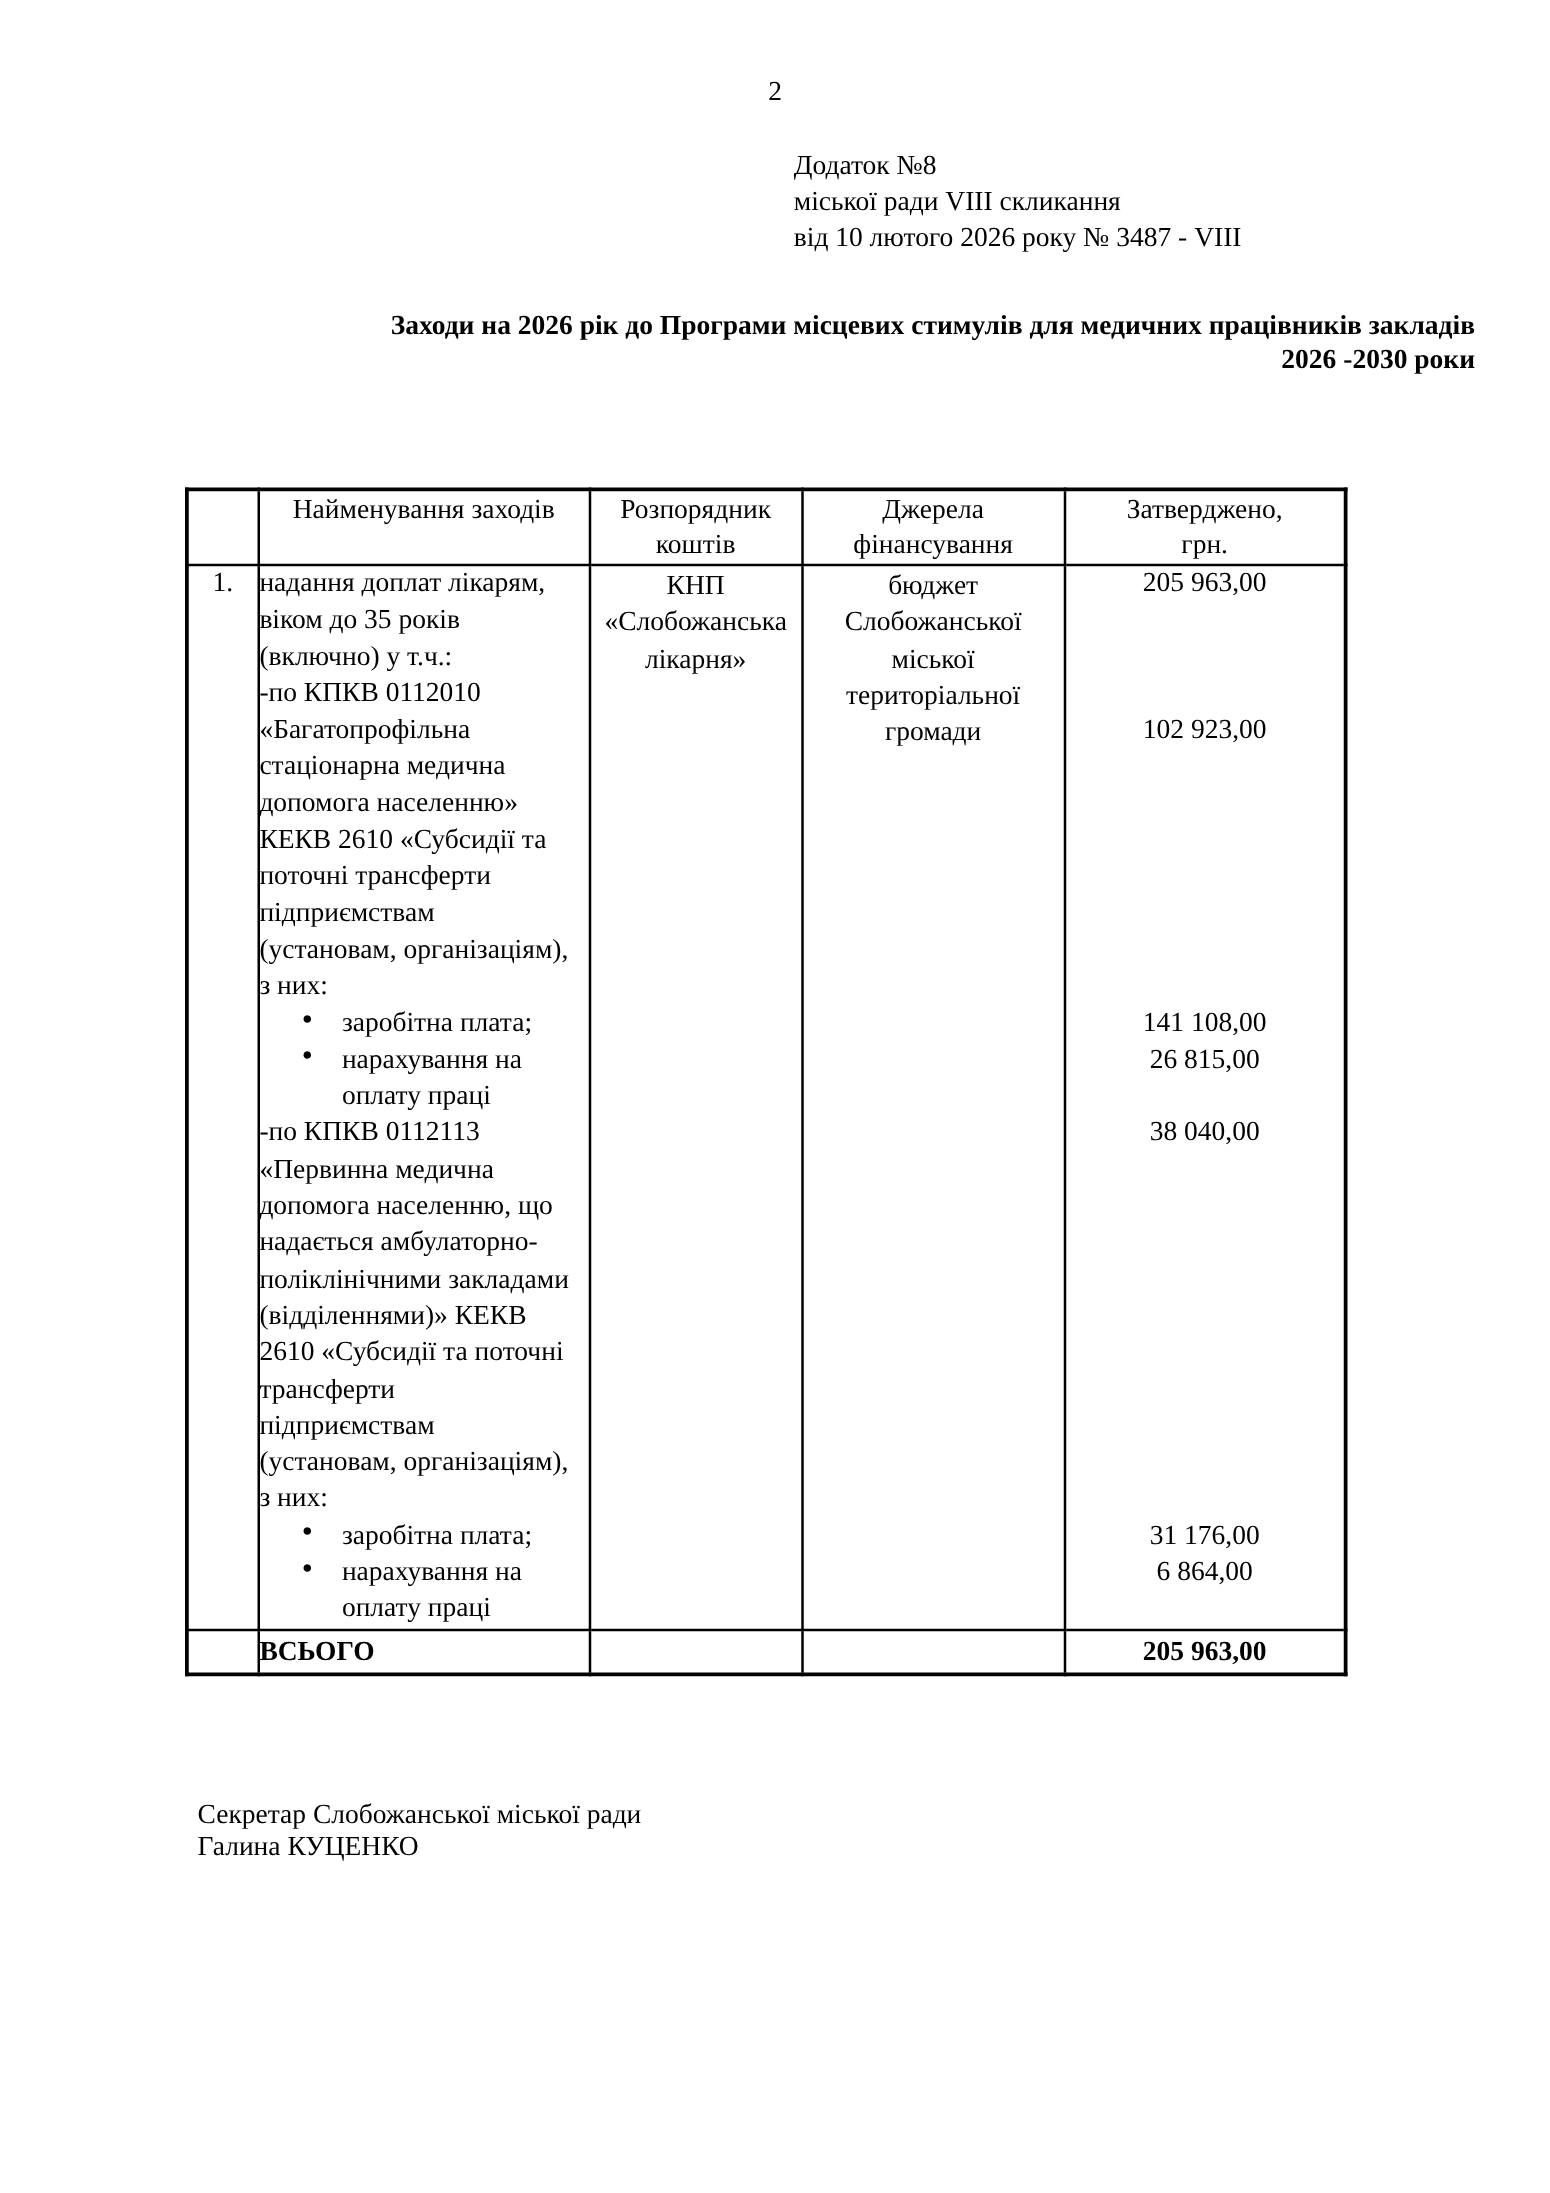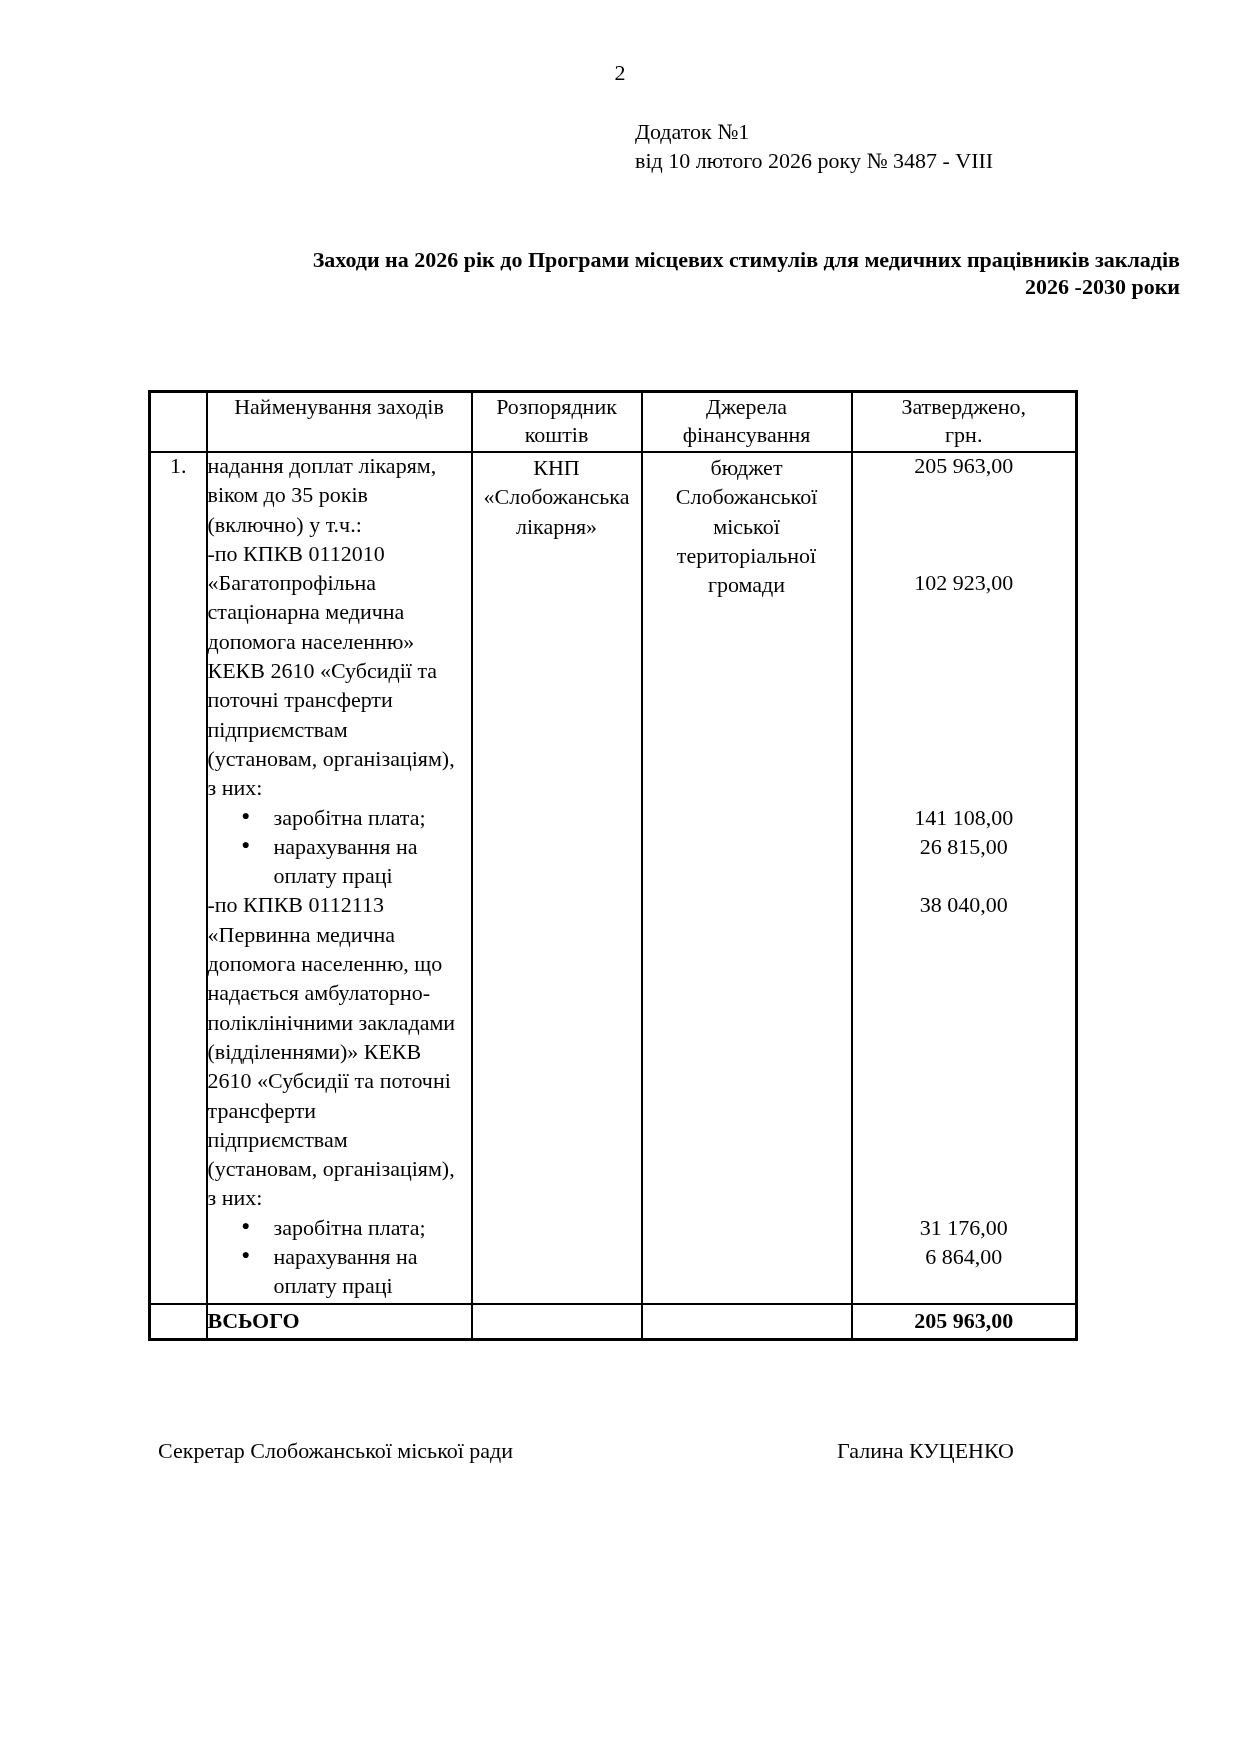--- a/index.html
+++ b/index.html
@@ -54,32 +54,33 @@
   .tline.bullet::before {
     content:"\25CF"; position:absolute; left:34px; top:3px; font-size:14px;
   }
   .tline.cont { padding-left:66px; }
   .tline.amount { text-align:center; white-space:nowrap; }
   tr.total-row td { font-weight:bold; height:33px; vertical-align:middle; }
   tr.total-row td.name-cell { padding-top:0; }
   tr.total-row td.amt-cell { text-align:center; padding-top:0; }
   .footer-line {
     position:absolute; top:1438px; left:158px; width:856px;
-    display:flex; justify-content:space-between;
+    display:flex; justify-content:space-between;flex-direction:column;
   }
 </style>
 </head>
 <body>
 
 <div class="page">
 
   <div class="page-number">2</div>
 
   <div class="annex-block">
-    <div>Додаток №1</div>
+    <div>Додаток №8</div>
+    <div>міської ради VIII скликання</div>
     <div>від 10 лютого 2026 року  № 3487 - VIII</div>
   </div>
 
   <div class="doc-title">
     <div>Заходи на 2026 рік до  Програми місцевих стимулів для медичних працівників закладів</div>
     <div>2026 -2030 роки</div>
   </div>
 
   <table class="main-table">
     <colgroup>

